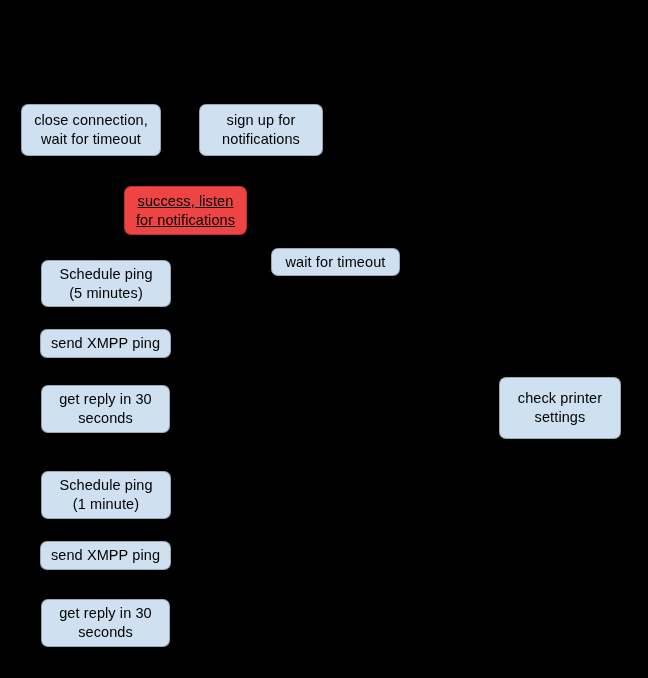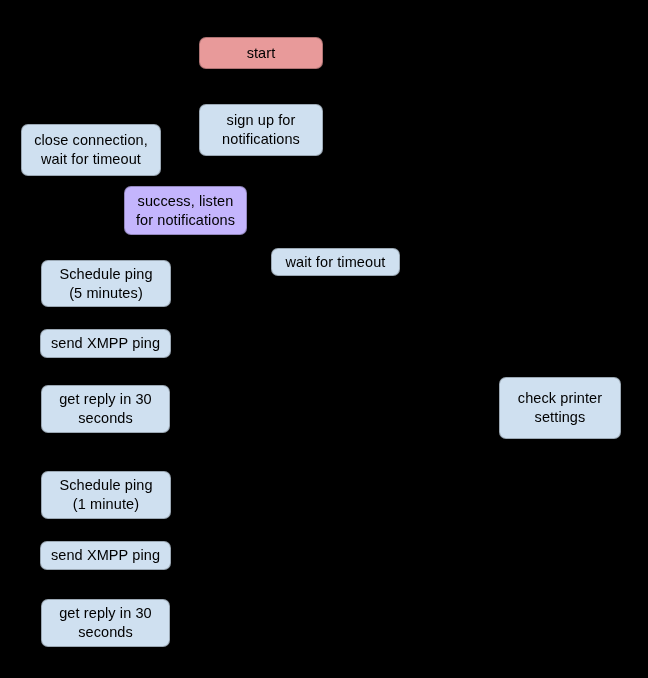--- a/index.html
+++ b/index.html
@@ -26,28 +26,27 @@
     color: #000000;
     font-size: 14.5px;
     line-height: 1.28;
     letter-spacing: 0.1px;
     white-space: pre-line;
     padding: 2px 6px;
     border: 1px solid rgba(0,0,0,0.25);
   }
   .fill-pink  { background: #e89a9a; }
   .fill-blue  { background: #cfe0f0; }
-  .fill-green { background: #c4b5fd; }
+  .fill-green { background: #ef4444; text-decoration: underline; }
 </style>
 </head>
 <body>
 
 <div id="canvas" style="background: rgb(0, 0, 0);">
-    <div class="node fill-pink" style="left: 199px; top: 37px; width: 124px; height: 32px;">start</div>
-    <div class="node fill-blue" style="left: 21px; top: 104px; width: 140px; height: 52px; margin-top: 20px;">close connection,
+    <div class="node fill-blue" style="left: 21px; top: 104px; width: 140px; height: 52px;">close connection,
 wait for timeout</div>
     <div class="node fill-blue" style="left: 199px; top: 104px; width: 124px; height: 52px;">sign up for
 notifications</div>
     <div class="node fill-green" style="left: 124px; top: 186px; width: 123px; height: 49px;">success, listen
 for notifications</div>
     <div class="node fill-blue" style="left: 271px; top: 248px; width: 129px; height: 28px;">wait for timeout</div>
     <div class="node fill-blue" style="left: 41px; top: 260px; width: 130px; height: 47px;">Schedule ping
 (5 minutes)</div>
     <div class="node fill-blue" style="left: 40px; top: 329px; width: 131px; height: 29px;">send XMPP ping</div>
     <div class="node fill-blue" style="left: 41px; top: 385px; width: 129px; height: 48px;">get reply in 30

